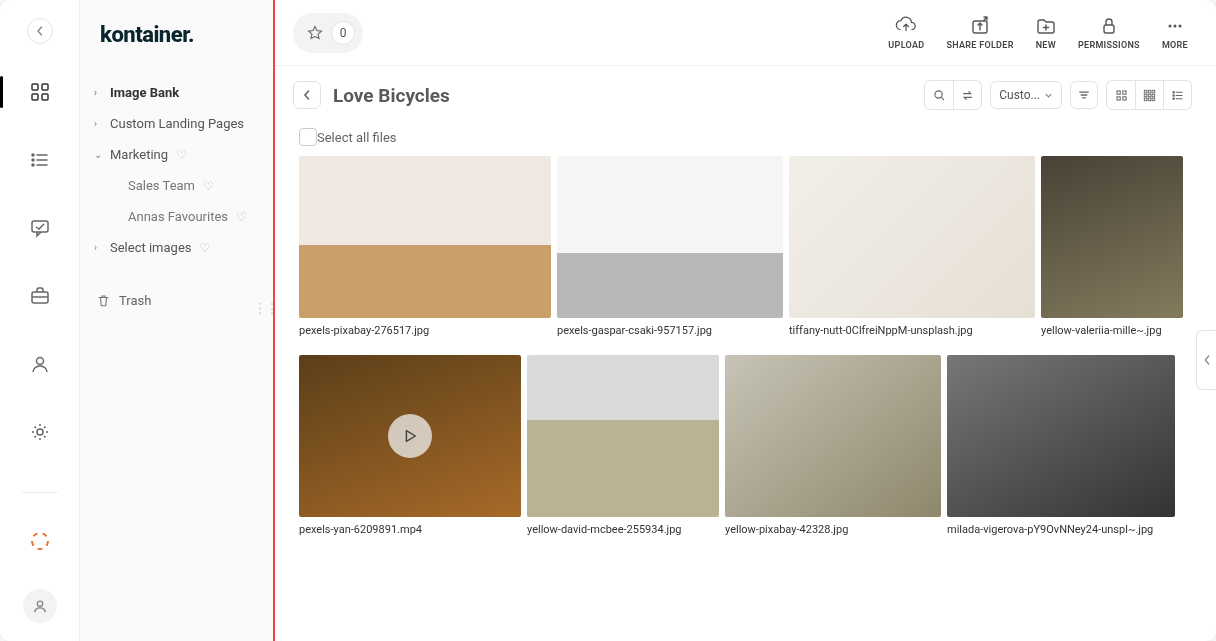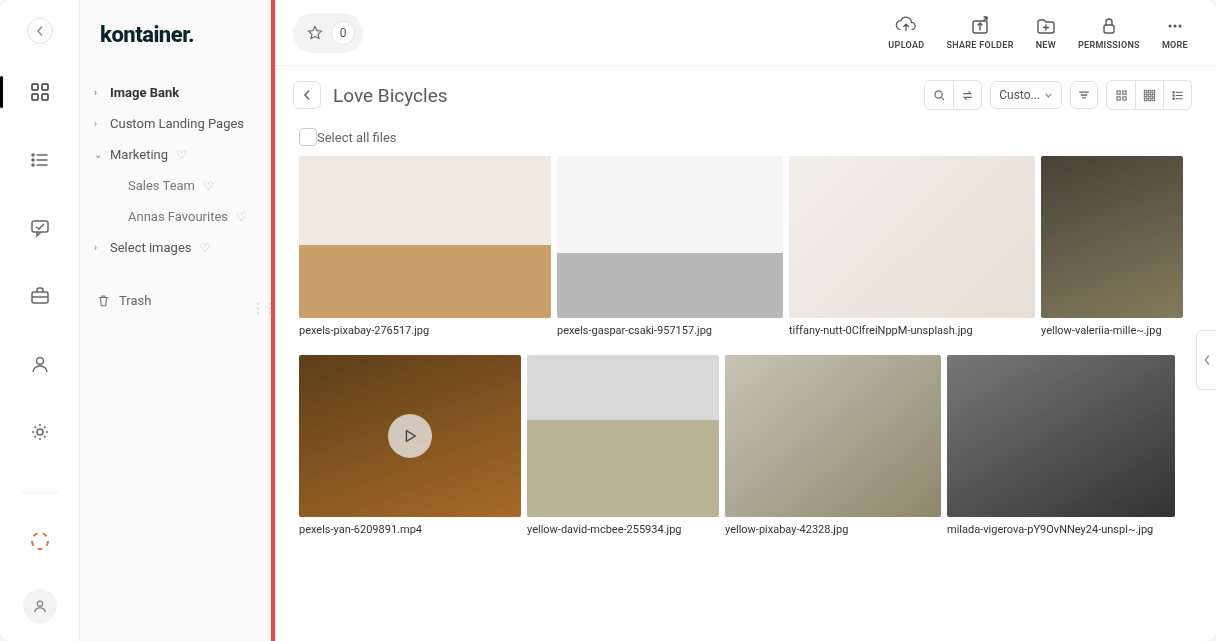--- a/index.html
+++ b/index.html
@@ -9,21 +9,21 @@
 
 
 .rail { width: 80px; border-right: 1px solid #eee; background: #fff; display: flex; flex-direction: column; align-items: center; padding-top: 18px; gap: 28px; position: relative; }
 .rail .collapse-btn { width: 26px; height: 26px; border-radius: 50%; border: 1px solid #e2e2e2; display: flex; align-items: center; justify-content: center; cursor: pointer; }
 .rail .rail-icon { width: 40px; height: 40px; display: flex; align-items: center; justify-content: center; cursor: pointer; color: #555; position: relative; }
 .rail .rail-icon.active::before { content: ""; position: absolute; left: -20px; top: 4px; bottom: 4px; width: 3px; background: #000; border-radius: 2px; }
 .rail .bottom { margin-top: auto; padding-bottom: 18px; display: flex; flex-direction: column; align-items: center; gap: 28px; width: 100%; }
 .rail .divider-h { width: 36px; height: 1px; background: #eee; }
 
 
-.sidebar { width: 195px; background: #fafafa; border-right: 4px solid #ef4444; padding: 22px 8px 17px 8px; position: relative; }
+.sidebar { width: 195px; background: #fafafa; border-right: 2px solid #ef4444; padding: 22px 8px 17px 8px; position: relative; }
 .logo { font-size: 22px; font-weight: 800; color: #08262b; letter-spacing: -0.5px; padding-left: 12px; margin-bottom: 30px; }
 .tree { font-size: 13px; color: #555; }
 .tree-item { display: flex; align-items: center; gap: 6px; padding: 8px 6px 8px 6px; cursor: pointer; border-radius: 4px; }
 .tree-item.lvl-1 { padding-left: 24px; color: #777; }
 .tree-item.bold { font-weight: 700; color: #333; }
 .chev { width: 10px; display: inline-block; color: #888; font-size: 10px; }
 .heart-o { color: #bbb; font-size: 12px; margin-left: 2px; }
 .trash-item { display: flex; align-items: center; gap: 8px; padding: 10px 6px 10px 8px; color: #666; font-size: 13px; margin-top: 20px; cursor: pointer; }
 .drag-handle { position: absolute; right: -4px; top: 300px; color: #ccc; font-size: 14px; letter-spacing: -2px; }
 
@@ -36,21 +36,21 @@
 .search input { border: none; outline: none; background: transparent; font-size: 14px; flex: 1; color: #333; }
 .fav-pill { height: 40px; background: #f3f3f3; border-radius: 20px; display: flex; align-items: center; padding: 0 8px 0 14px; gap: 8px; cursor: pointer; }
 .fav-pill .count { background: #fff; border-radius: 12px; min-width: 24px; height: 24px; display: flex; align-items: center; justify-content: center; font-size: 12px; color: #555; border: 1px solid #e5e5e5; }
 .top-actions { margin-left: auto; display: flex; gap: 22px; align-items: flex-start; }
 .top-action { display: flex; flex-direction: column; align-items: center; gap: 4px; cursor: pointer; color: #555; }
 .top-action .lbl { font-size: 9px; font-weight: 600; letter-spacing: 0.3px; color: #444; }
 
 
 .content-header { display: flex; align-items: center; padding: 14px 24px 14px 18px; gap: 12px; }
 .back-btn { width: 28px; height: 28px; border: 1px solid #e2e2e2; border-radius: 6px; display: flex; align-items: center; justify-content: center; cursor: pointer; color: #555; }
-.page-title { font-size: 19px; color: #5a5a5a; font-weight: 400; }
+.page-title { font-size: 19px; color: #5a5a5a; font-weight: 700; }
 .view-controls { margin-left: auto; display: flex; gap: 8px; align-items: center; }
 .btn-group { display: flex; border: 1px solid #e2e2e2; border-radius: 6px; overflow: hidden; }
 .btn-group .seg { width: 28px; height: 28px; display: flex; align-items: center; justify-content: center; cursor: pointer; color: #666; font-size: 12px; }
 .btn-group .seg + .seg { border-left: 1px solid #e2e2e2; }
 .custom-select { border: 1px solid #e2e2e2; border-radius: 6px; height: 28px; display: flex; align-items: center; padding: 0 8px; font-size: 12px; color: #555; cursor: pointer; gap: 4px; max-width: 78px; overflow: hidden; white-space: nowrap; }
 .icon-btn { width: 28px; height: 28px; border: 1px solid #e2e2e2; border-radius: 6px; display: flex; align-items: center; justify-content: center; cursor: pointer; color: #666; }
 
 
 .select-row { display: flex; align-items: center; padding: 4px 24px 10px 24px; }
 .checkbox { width: 18px; height: 18px; border: 1.5px solid #ccc; border-radius: 4px; cursor: pointer; }

